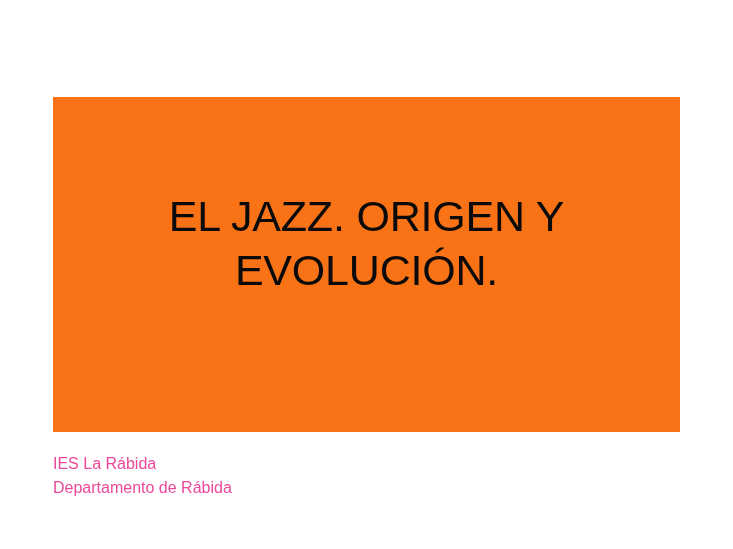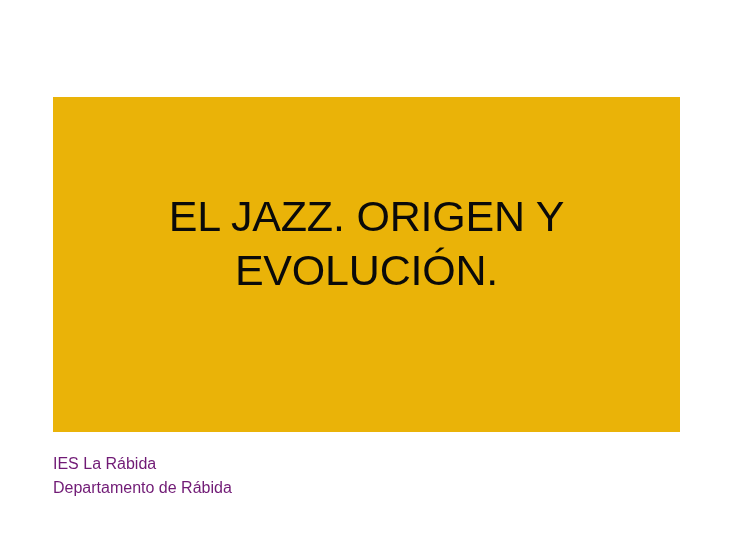--- a/index.html
+++ b/index.html
@@ -23,21 +23,21 @@
     overflow: hidden;
   }
 
   
   .title-banner {
     position: absolute;
     left: 53px;
     top: 97px;
     width: 627px;
     height: 335px;
-    background: #eab308;
+    background: #f97316;
     display: flex;
     align-items: center;
     justify-content: center;
     box-sizing: border-box;
     padding-bottom: 44px;   
   }
 
   .title-text {
     margin: 0;
     width: 100%;
@@ -58,21 +58,21 @@
     top: 452px;
     width: 420px;
   }
 
   .footer-line {
     margin: 0;
     font-family: "Liberation Sans", sans-serif;
     font-size: 16px;
     font-weight: normal;
     line-height: 24px;
-    color: #701a75;
+    color: #ec4899;
     text-align: left;
     white-space: nowrap;
   }
 </style>
 </head>
 <body>
 
 <div class="slide">
 
   <div class="title-banner">

